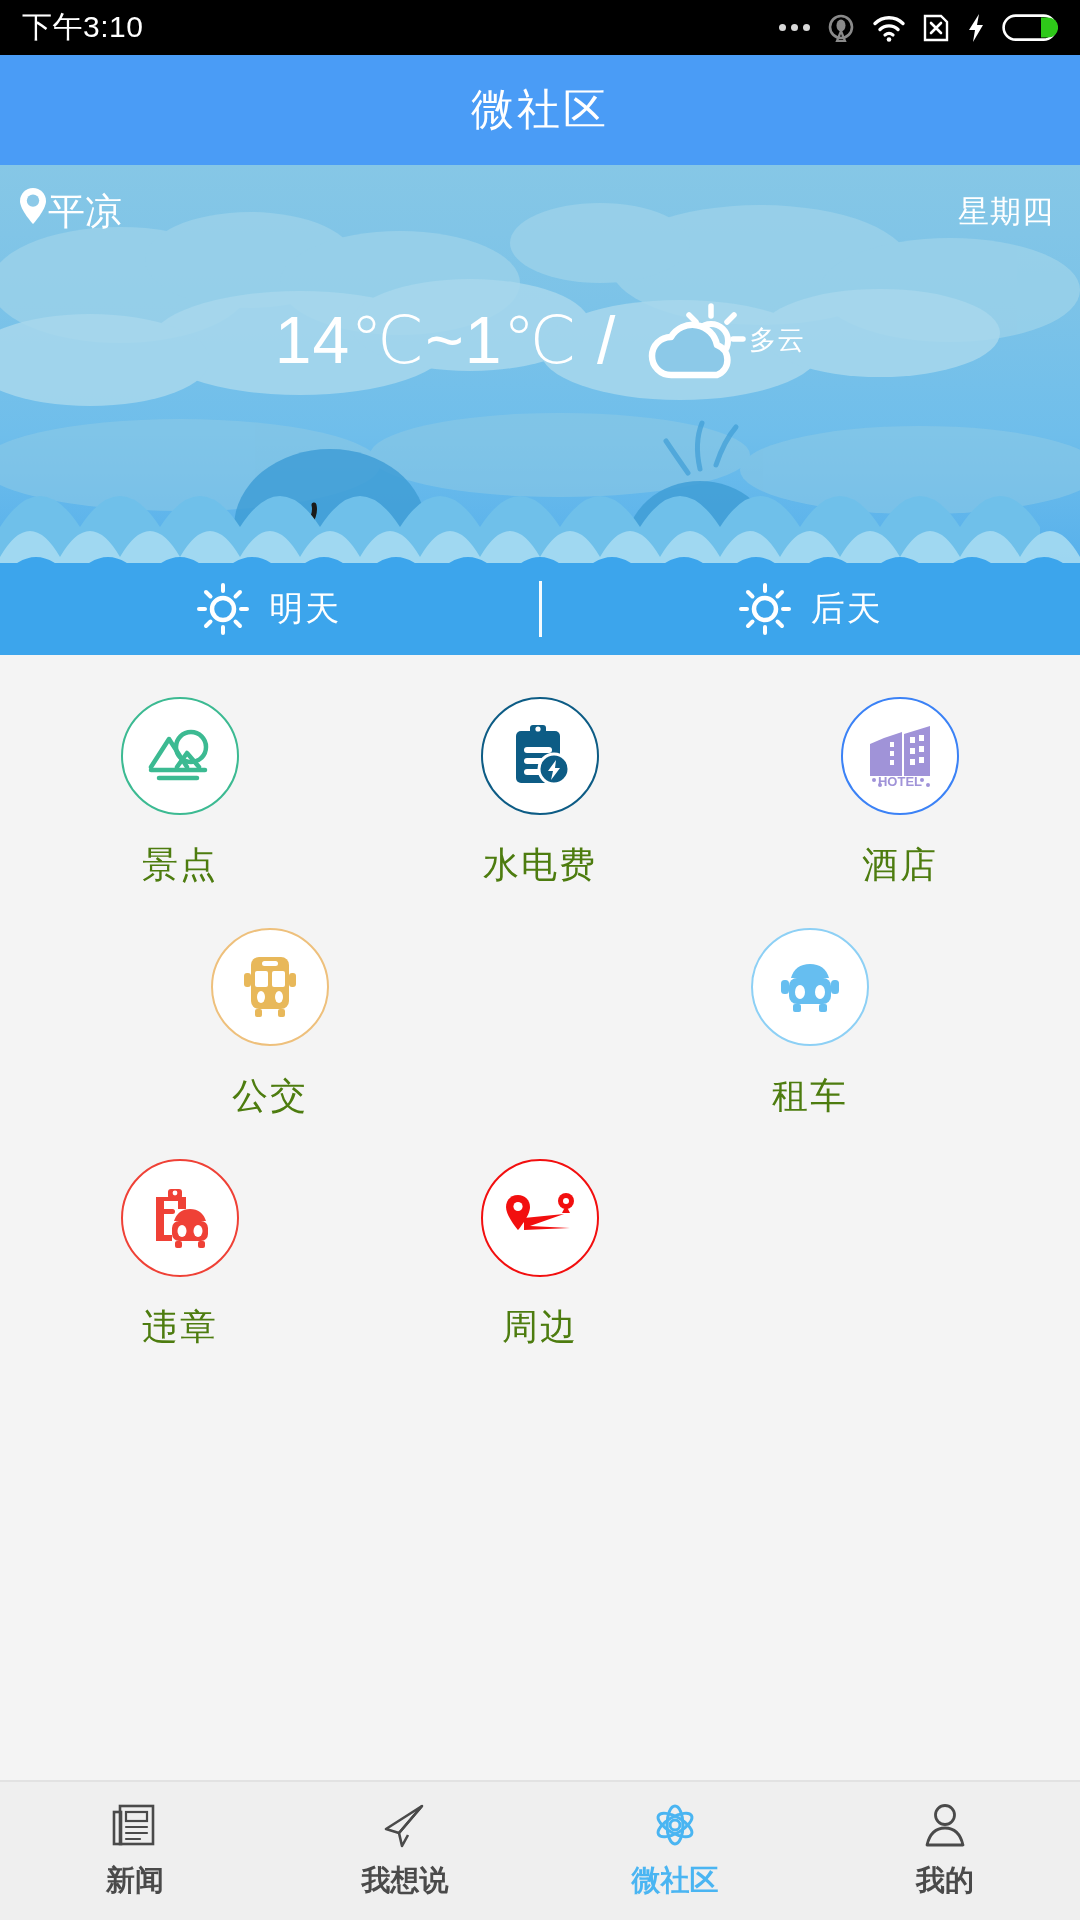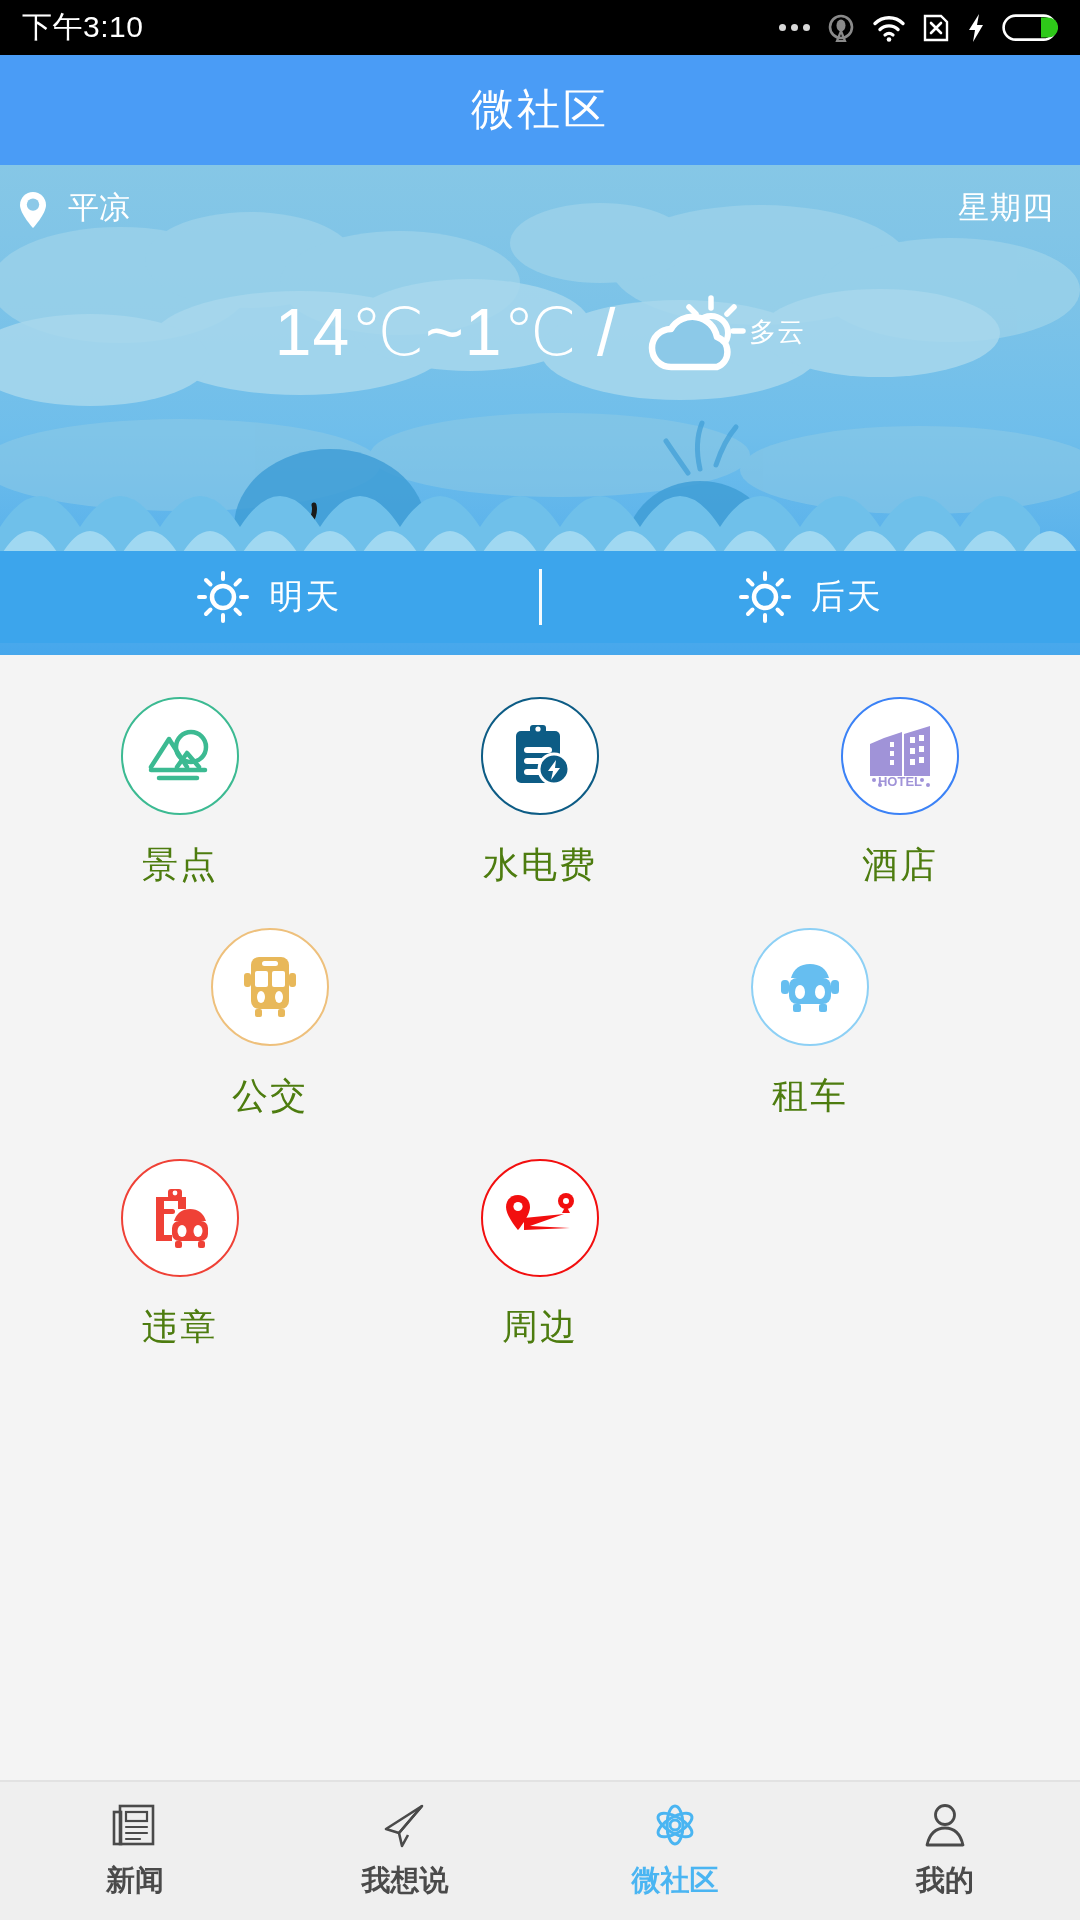--- a/index.html
+++ b/index.html
@@ -70,22 +70,22 @@
   .w-waves  { position: absolute; left: 0; right: 0; bottom: 58px; height: 190px; }
   .weather-top {
     position: relative;
     display: flex;
     justify-content: space-between;
     align-items: center;
     padding: 22px 26px 0 18px;
     z-index: 3;
   }
   .loc {
-    display: flex; align-items: flex-end; gap: 20px;
-    color: #ffffff; font-size: 31px;
+    display: flex; align-items: flex-start; gap: 0;
+    color: #ffffff; font-size: 37px;
   }
   .weekday { color: #ffffff; font-size: 31px; letter-spacing: 1px; }
 
   .weather-main {
     position: relative;
     z-index: 3;
     display: flex;
     align-items: center;
     justify-content: center;
     gap: 29px;
@@ -106,21 +106,21 @@
   }
   .cond-label {
     color: #ffffff;
     font-size: 27px;
     margin-top: -6px;
     letter-spacing: 1px;
   }
 
   .forecast {
     position: absolute;
-    left: 0; right: 0; bottom: 12px;
+    left: 0; right: 0; bottom: 0;
     height: 92px;
     display: flex;
     align-items: center;
     z-index: 4;
     background: #3ca5ec;
   }
   .fc-cell {
     flex: 1;
     display: flex;
     align-items: center;

